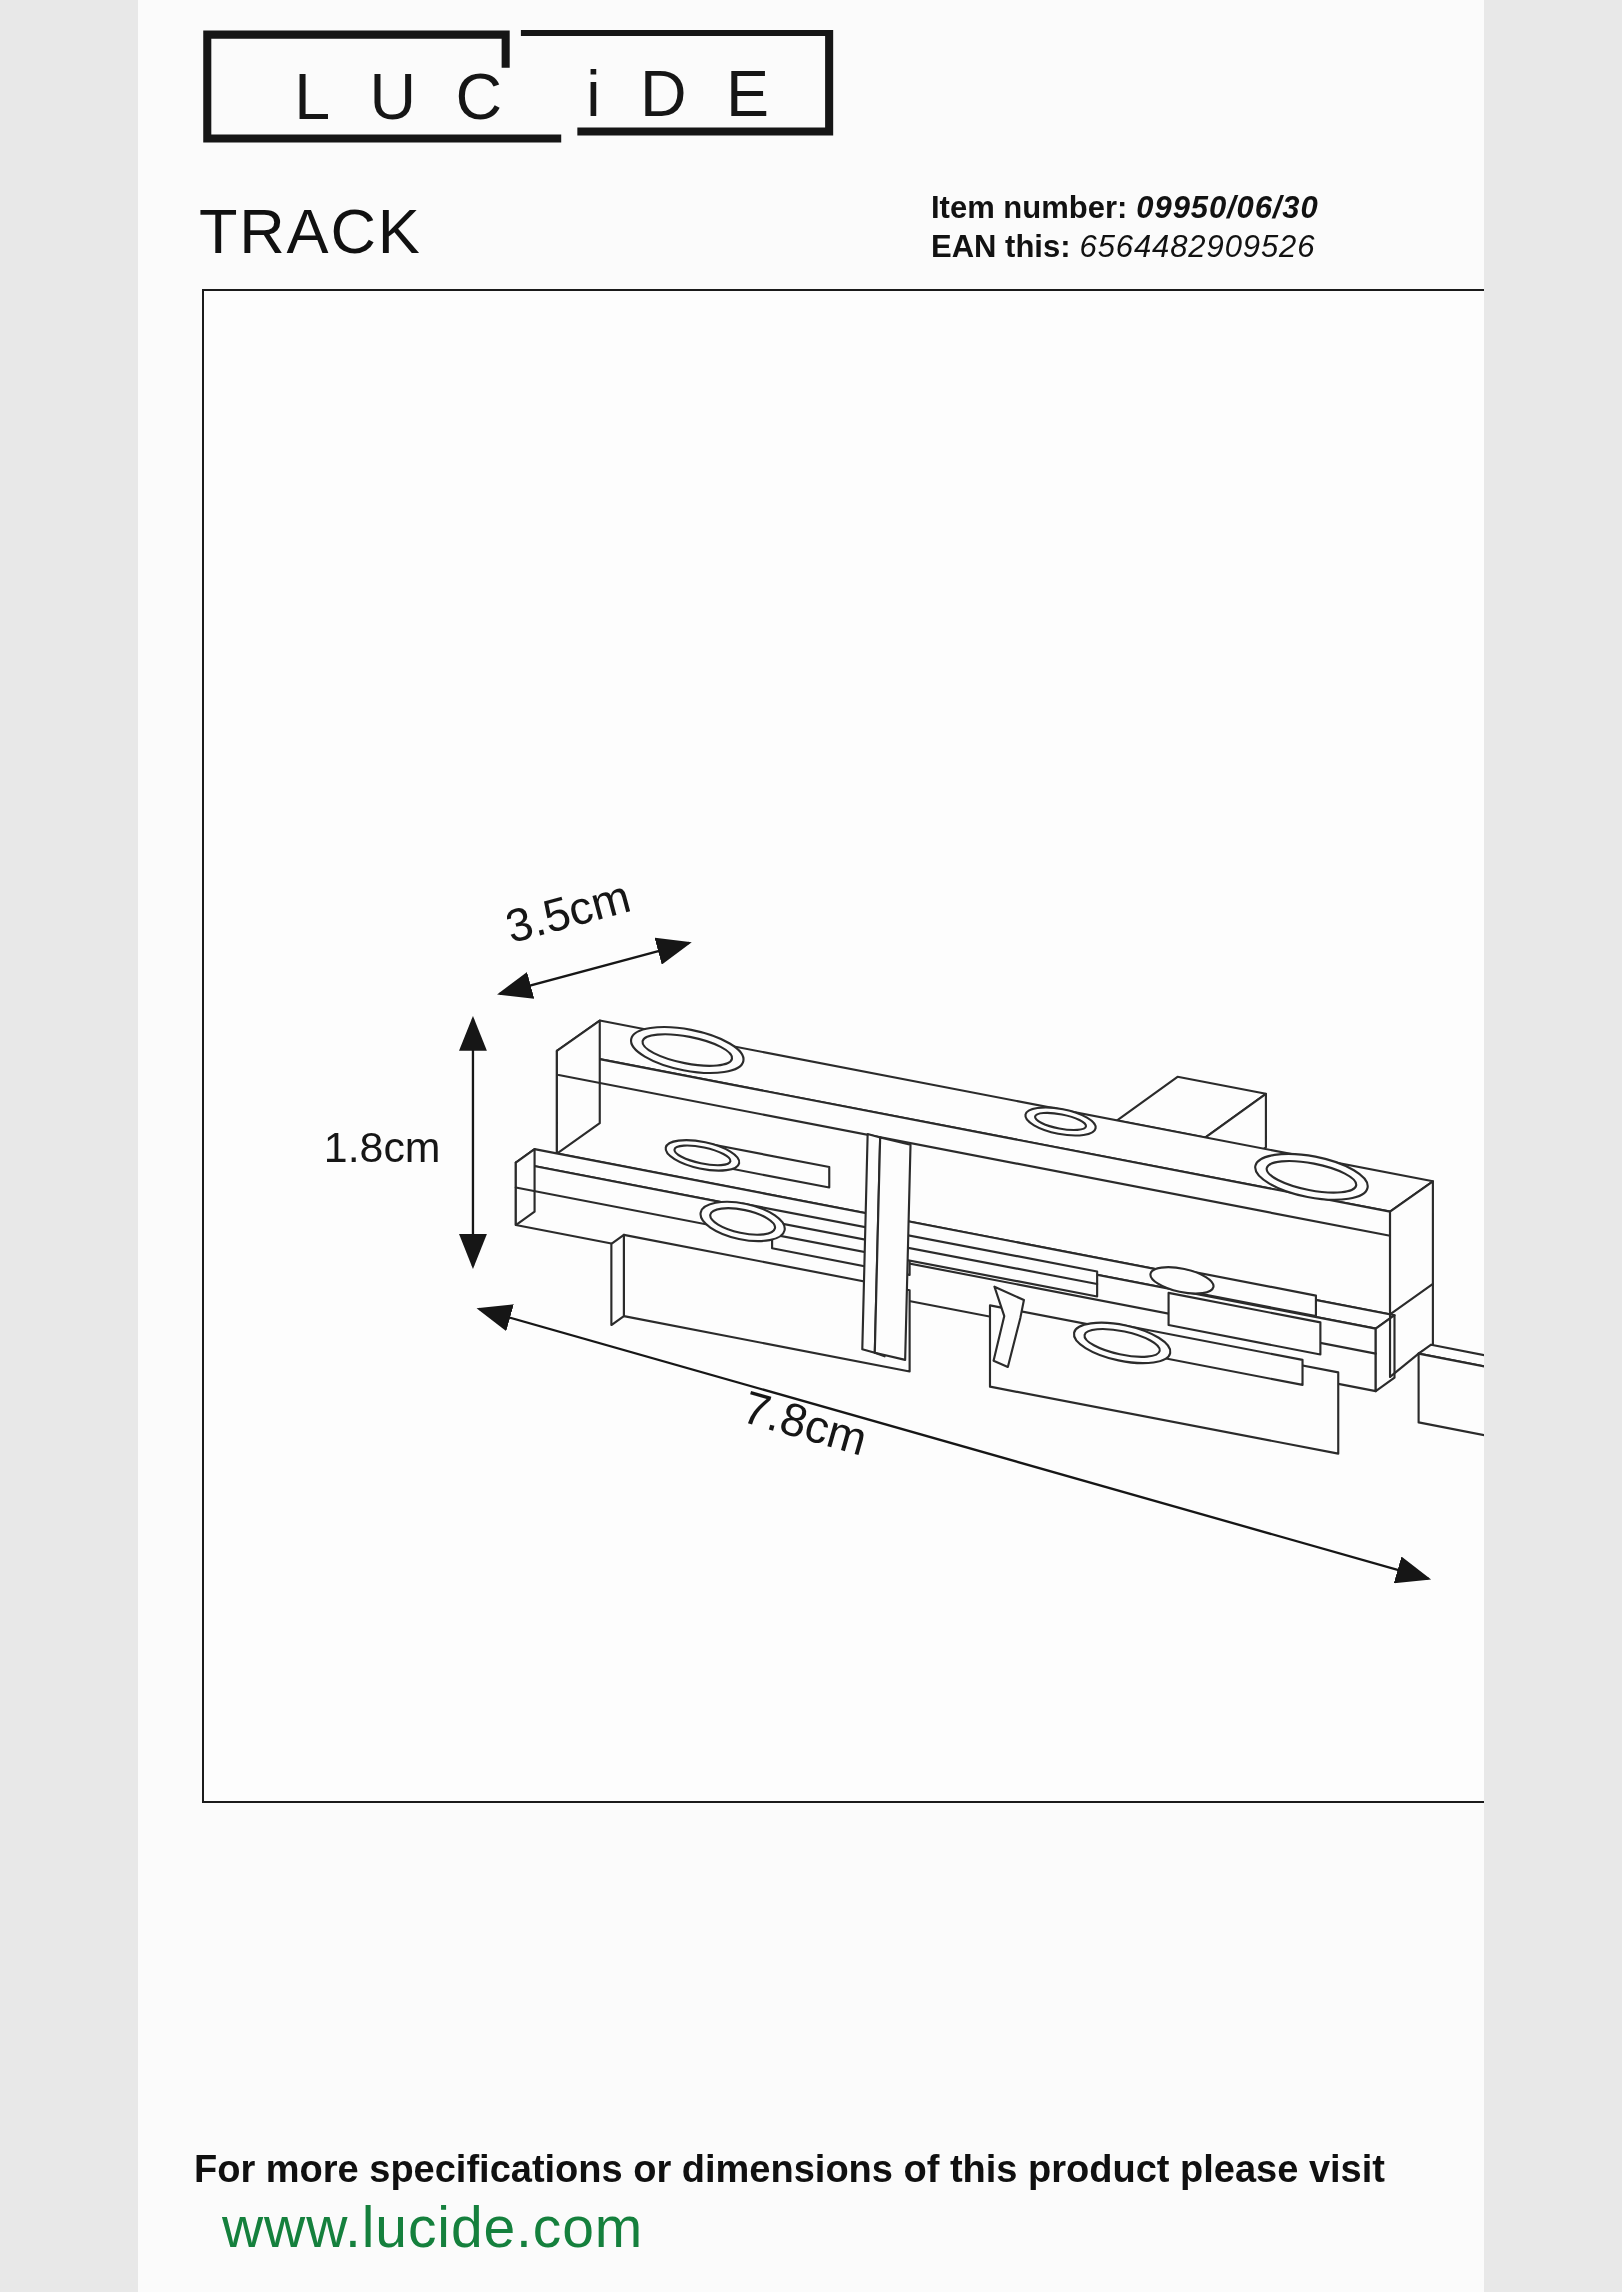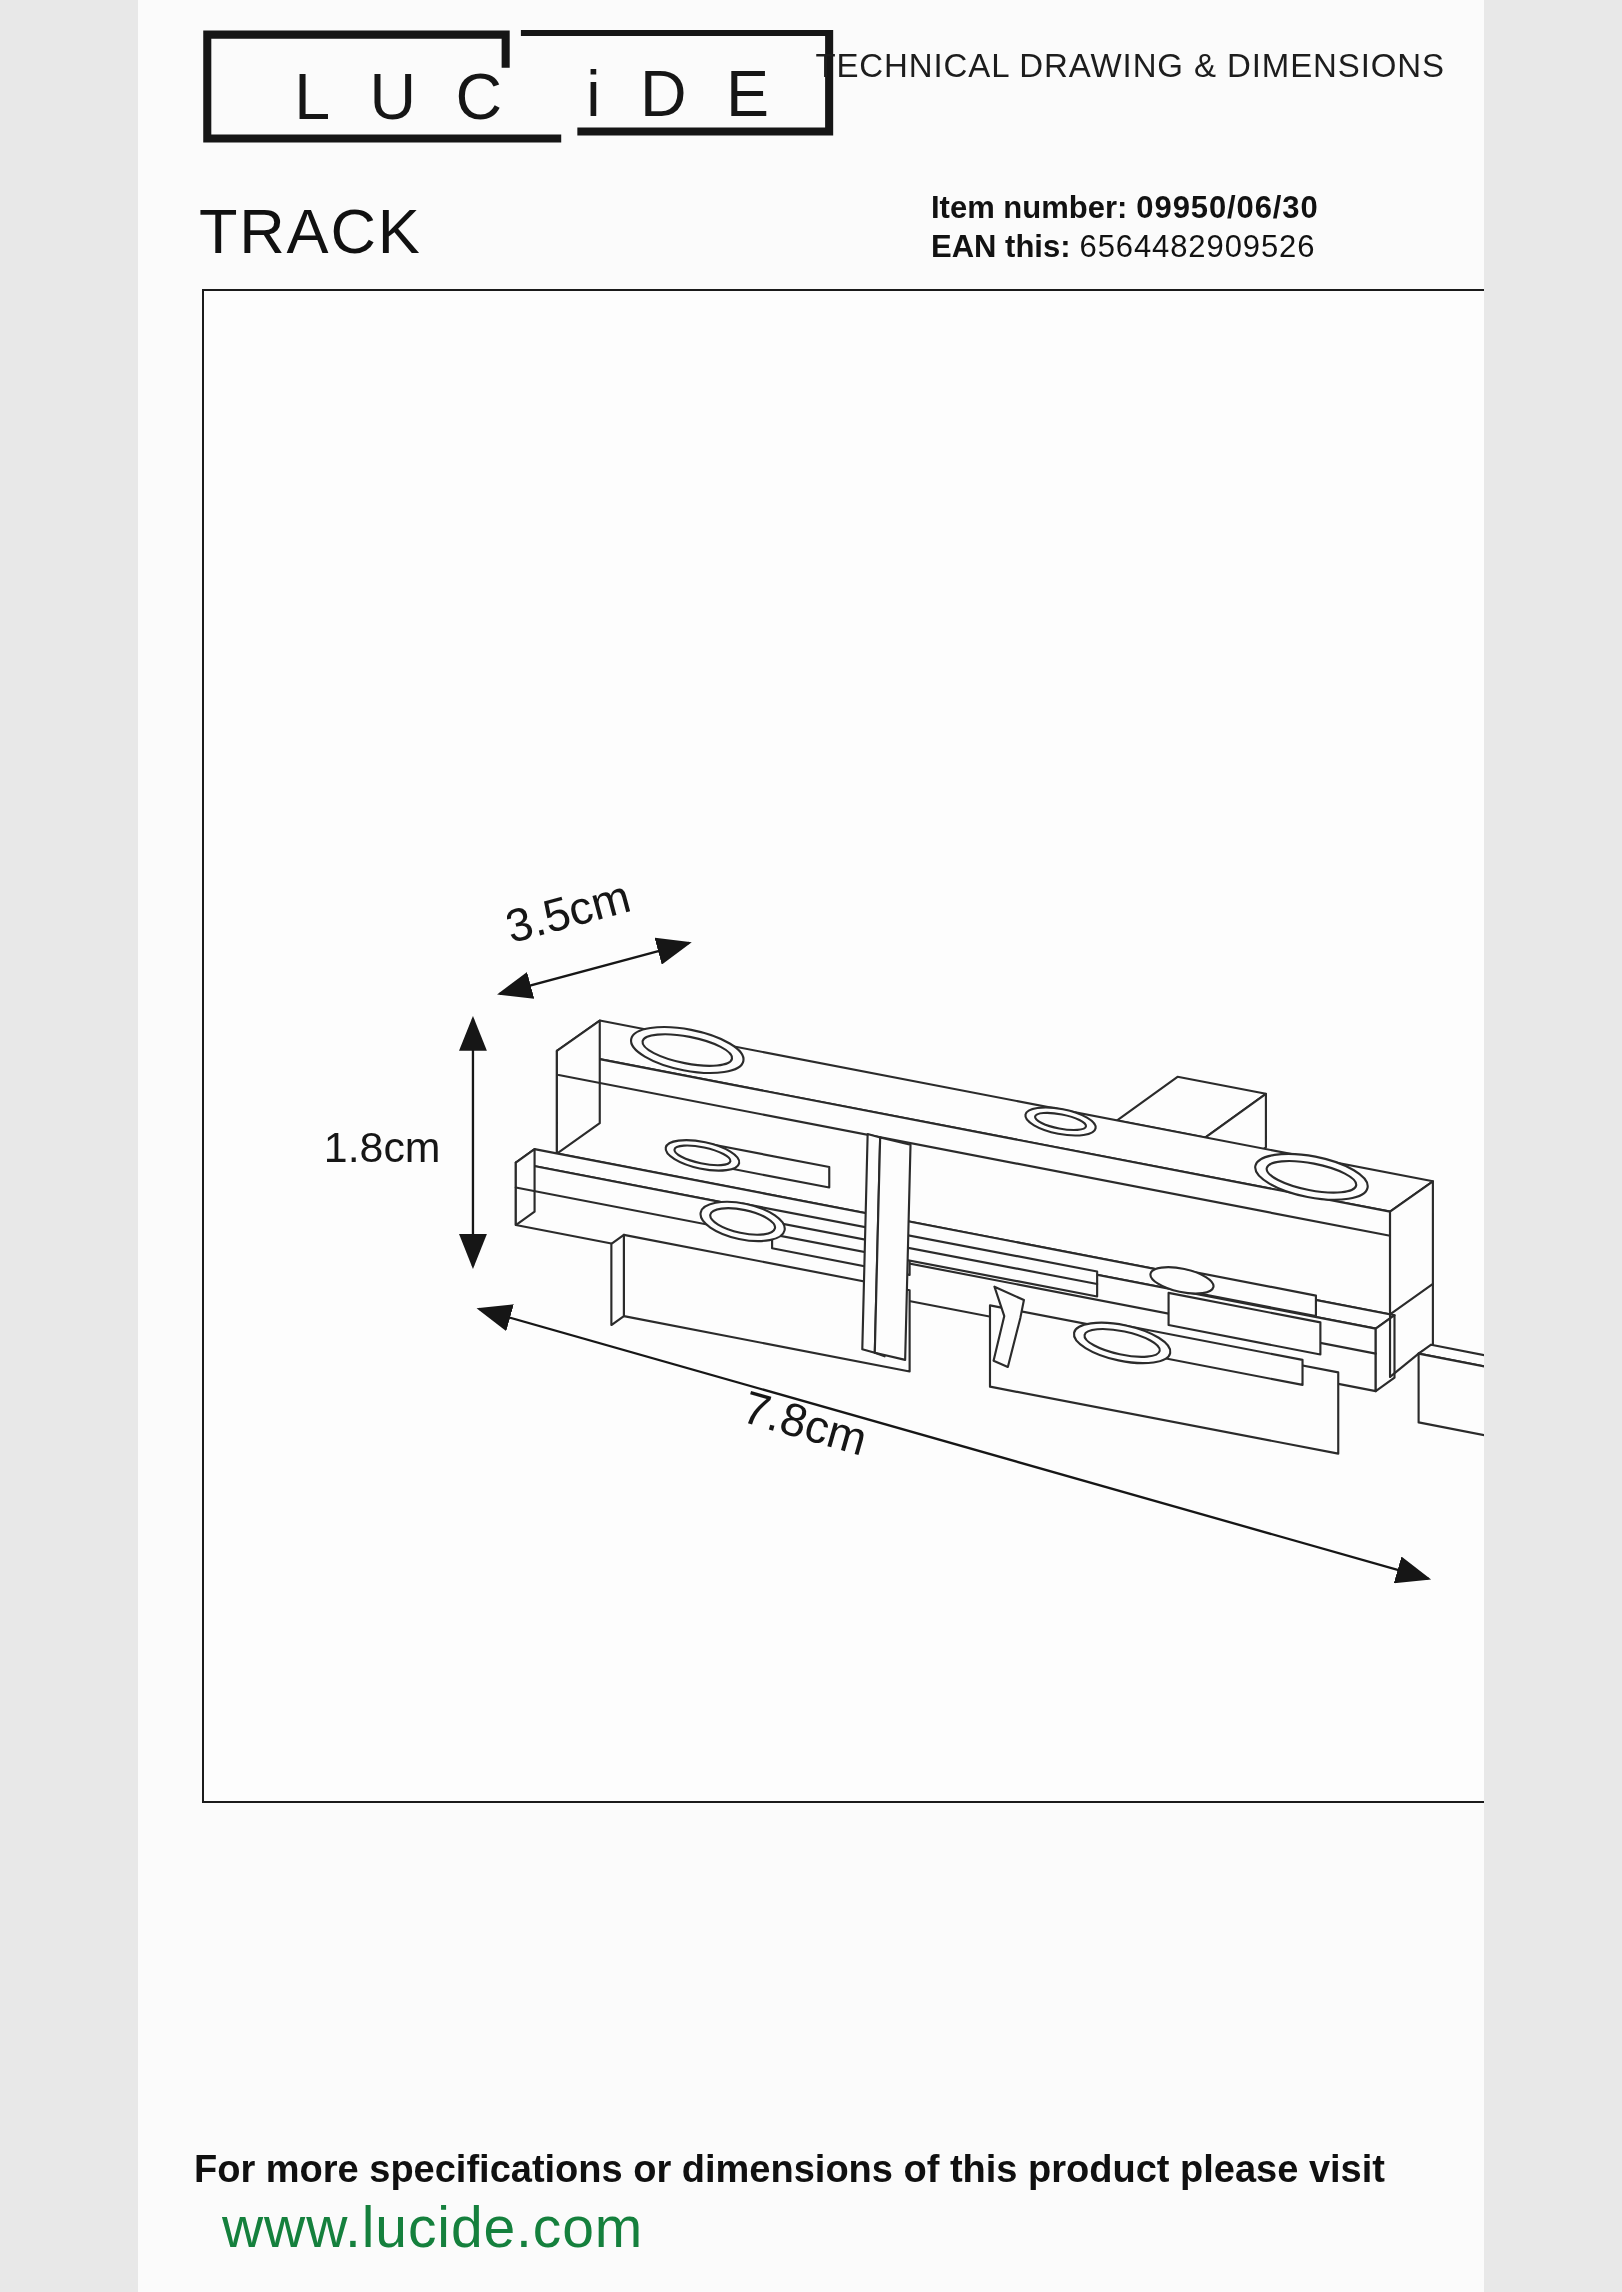--- a/index.html
+++ b/index.html
@@ -13,21 +13,21 @@
   .heading{
     top:47px;right:39px;width:716px;text-align:right;
     font-size:33px;font-weight:400;letter-spacing:0.9px;color:#1d1d1d;
   }
   .product-title{
     left:61px;top:195px;font-size:63px;font-weight:400;letter-spacing:1.8px;color:#111;
   }
   .meta{left:793px;top:188px;font-size:31px;line-height:39px;color:#121212;}
   .meta-row{white-space:nowrap;}
   .meta-label{font-weight:700;}
-  .meta-value{font-weight:700;margin-left:9px;letter-spacing:0.9px;}
+  .meta-value{font-weight:700;margin-left:9px;letter-spacing:0.9px;font-style:italic;}
   .meta-value.regular{font-weight:400;}
   .drawing-box{
     left:64px;top:289px;width:1509px;height:1514px;
     border:2.7px solid #1b1b1b;background:#fdfdfd;box-sizing:border-box;
   }
   .drawing-box svg{position:absolute;left:0;top:0;width:100%;height:100%;}
   .footer1{left:56px;top:2148px;font-size:38px;font-weight:700;color:#101010;}
   .footer2{left:84px;top:2194px;font-size:57px;font-weight:400;letter-spacing:0.9px;color:#15803d;}
   .dim-text{font-family:"Liberation Sans",sans-serif;font-size:52px;fill:#161616;}
   .dim-text-small{font-family:"Liberation Sans",sans-serif;font-size:48px;fill:#161616;}
@@ -40,21 +40,20 @@
 
   <svg class="abs logo-svg" viewBox="0 0 712 128">
 
     <path d="M 402,121 H 7 V 5 H 340 V 42" fill="none" stroke="#161616" stroke-width="9"></path>
 
     <path d="M 420,113 H 701 V 2 H 357" fill="none" stroke="#161616" stroke-width="9"></path>
     <text class="logo-letters" x="104" y="99" letter-spacing="44">LUC</text>
     <text class="logo-letters" x="430" y="96" letter-spacing="44">iDE</text>
   </svg>
 
-  <div class="abs heading">TECHNICAL DRAWING &amp; DIMENSIONS</div>
 
   <div class="abs product-title">TRACK</div>
 
   <div class="abs meta">
     <div class="meta-row">
       <span class="meta-label">Item number:</span><span class="meta-value">09950/06/30</span>
     </div>
     <div class="meta-row">
       <span class="meta-label">EAN this:</span><span class="meta-value regular">6564482909526</span>
     </div>

